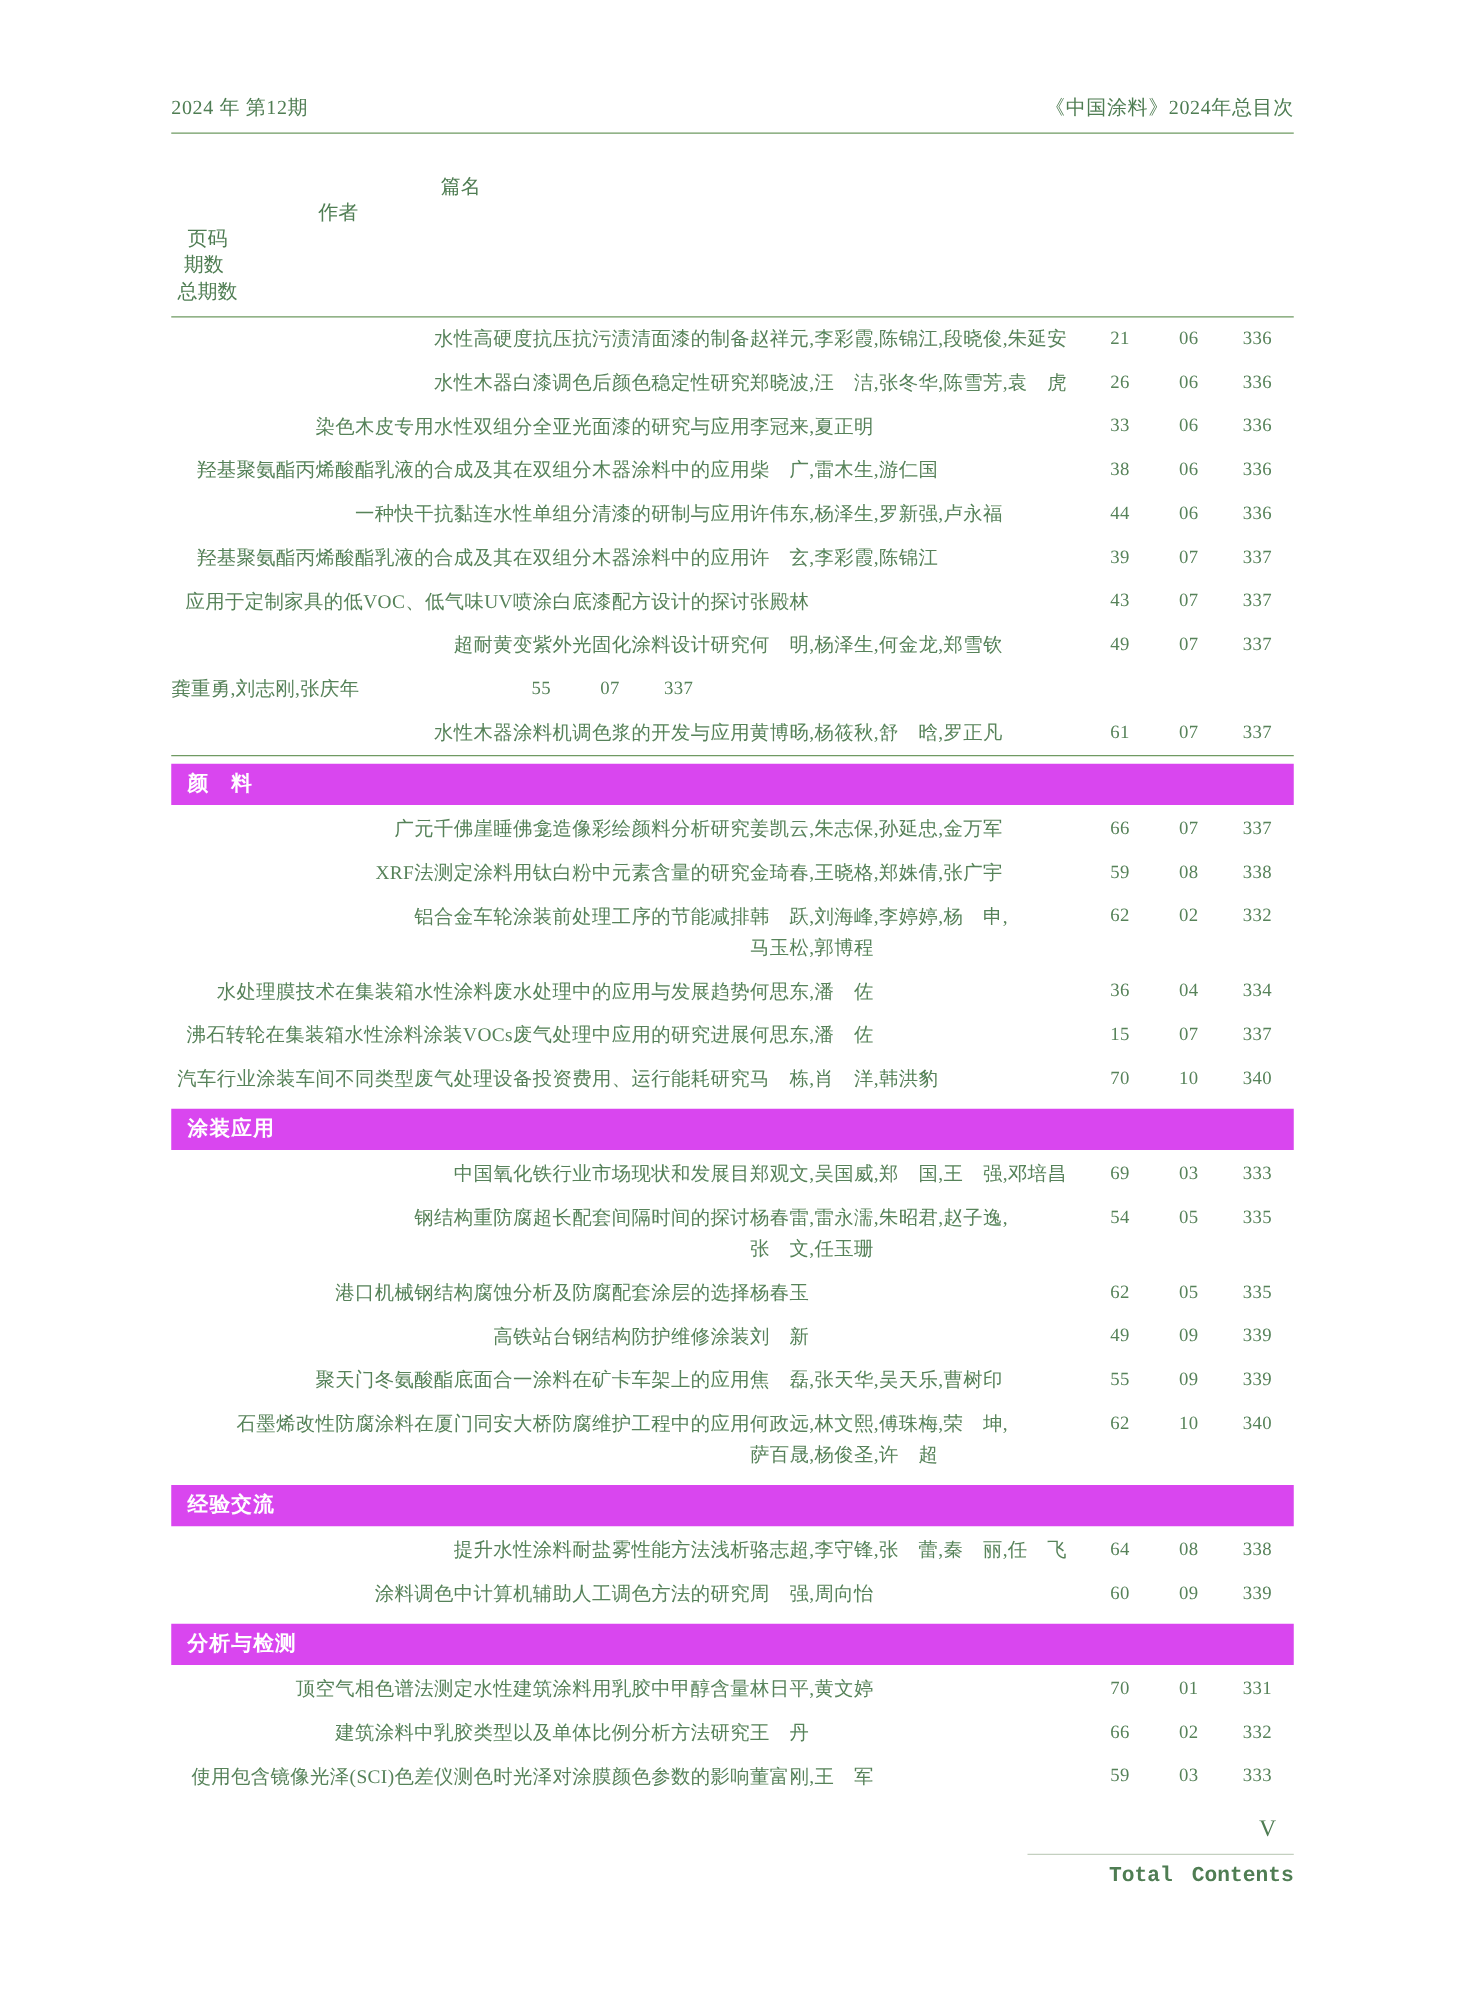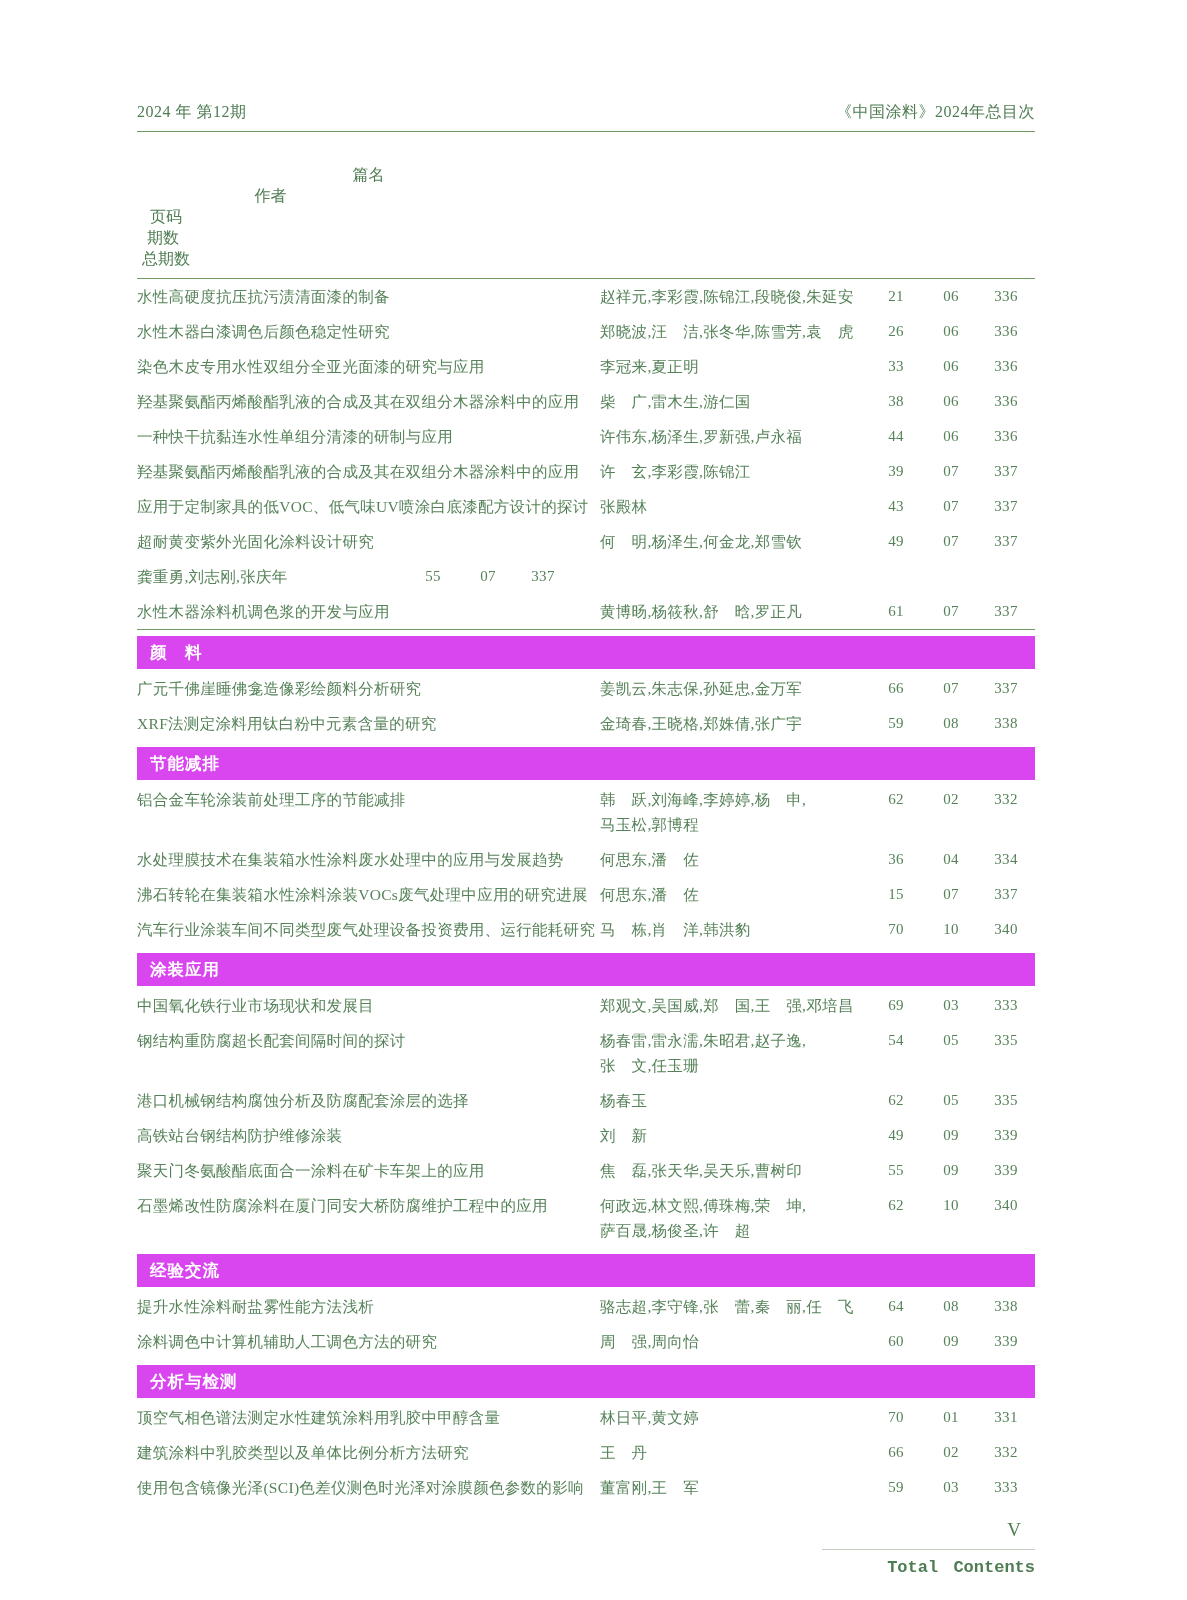--- a/index.html
+++ b/index.html
@@ -9,42 +9,41 @@
     color:#568259;
   }
   .page { position:relative; width:898px; margin:0 0 0 137px; padding-top:76px; }
 
   
   .page-header {
     display:flex; justify-content:space-between; align-items:flex-end;
     font-size:16px; line-height:21px; color:#4f7d53;
     padding-bottom:9px; border-bottom:1.5px solid #6f9a62;
     letter-spacing:0.5px;
-    margin-top:25px;
   }
 
   
   .table-header {
     display:flex; padding:32px 0 9px 0; border-bottom:1.5px solid #6f9a62;
     font-size:16px; line-height:21px; color:#4f7d53;flex-direction:column;
   }
   .c-title   { width:463px; }
   .c-authors { width:267px; }
   .c-page    { width:58px; }
   .c-issue   { width:52px; }
   .c-total   { width:58px; }
   .table-header .c-title,
   .table-header .c-authors,
   .table-header .c-page,
   .table-header .c-issue,
   .table-header .c-total { text-align:center; }
 
   
   .row { display:flex; padding:5px 0; font-size:15.5px; line-height:25px; letter-spacing:0.3px; }
-  .row .c-title   { text-align:left; white-space:pre; overflow:hidden; }
+  .row .c-title   { text-align:right; white-space:pre; overflow:hidden; }
   .row .c-authors { text-align:left; white-space:pre; overflow:hidden;
                     display:flex; align-items:center; }
   .row .c-num     { text-align:center; font-size:15px; }
 
   .section { }
   .first-block { border-bottom:1.5px solid #6f9a62; }
 
   
   .banner {
     height:33px; line-height:33px; margin:6px 0 2px 0; padding-left:13px;
@@ -163,21 +162,20 @@
         </div>
         <div class="row">
           <div class="c-title">XRF法测定涂料用钛白粉中元素含量的研究</div>
           <div class="c-authors">金琦春,王晓格,郑姝倩,张广宇</div>
           <div class="c-page c-num">59</div>
           <div class="c-issue c-num">08</div>
           <div class="c-total c-num">338</div>
         </div>
       </div>
       <div class="section">
-        <div class="banner">节能减排</div>
         <div class="row">
           <div class="c-title">铝合金车轮涂装前处理工序的节能减排</div>
           <div class="c-authors">韩　跃,刘海峰,李婷婷,杨　申,
 马玉松,郭博程</div>
           <div class="c-page c-num">62</div>
           <div class="c-issue c-num">02</div>
           <div class="c-total c-num">332</div>
         </div>
         <div class="row">
           <div class="c-title">水处理膜技术在集装箱水性涂料废水处理中的应用与发展趋势</div>

